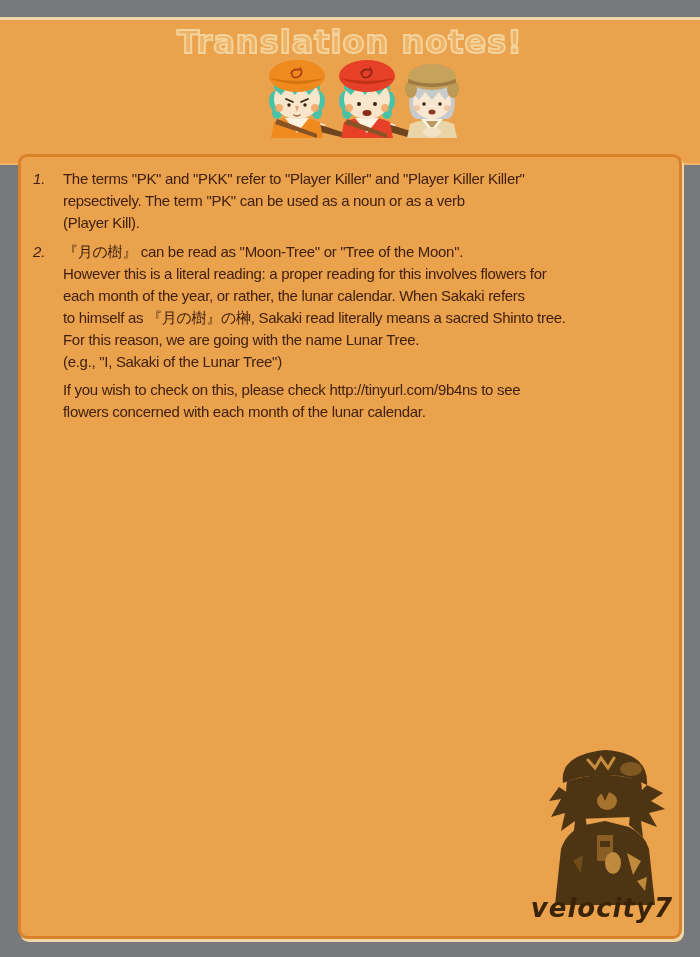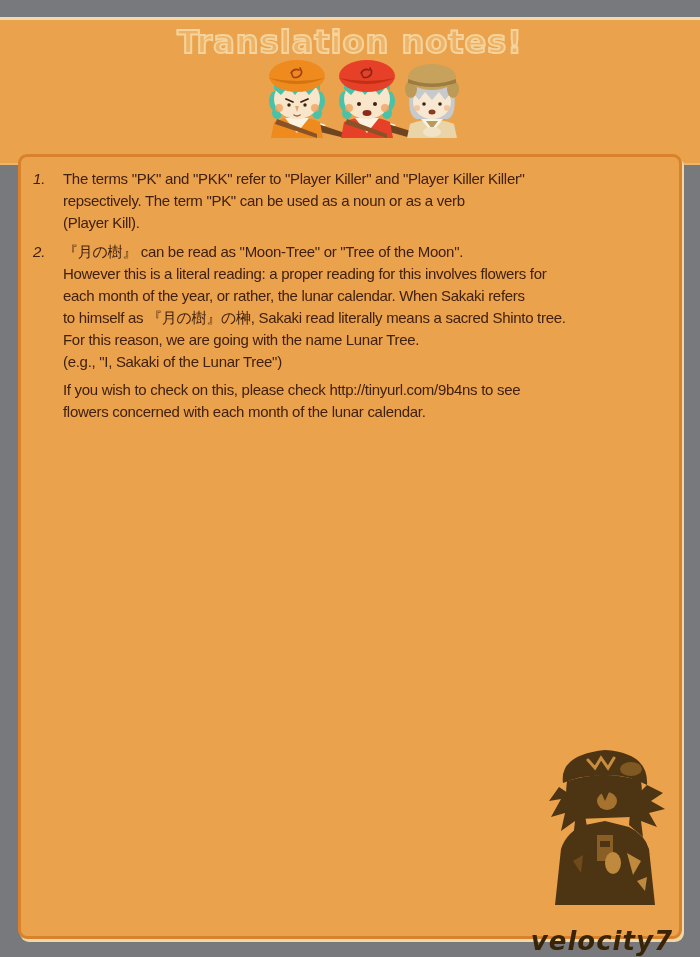--- a/index.html
+++ b/index.html
@@ -54,21 +54,21 @@
   .note-1{top:11px;}
   .note-2{top:84px;}
   
   .artist-figure{
     position:absolute;left:522px;top:586px;width:126px;height:162px;
   }
   .artist-signature{
     position:absolute;right:6px;top:736px;
     font-family:"DejaVu Sans", sans-serif;
     font-size:26px;font-weight:bold;font-style:italic;
-    letter-spacing:1px;color:#3a2408;margin-top:33px;
+    letter-spacing:1px;color:#3a2408;
   }
 </style>
 </head>
 <body>
 
 <div>
 
   <div class="header-band">
     <div class="page-title">Translation notes!</div>
 

